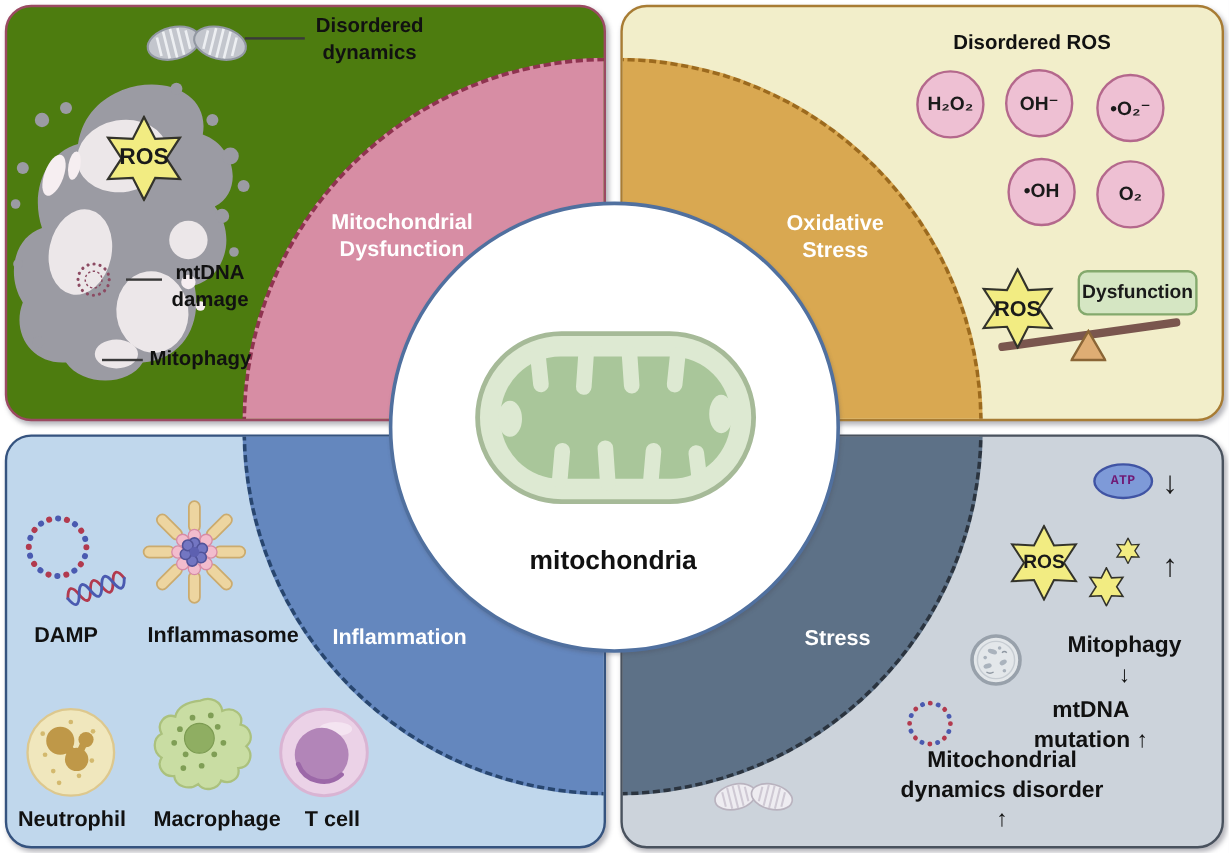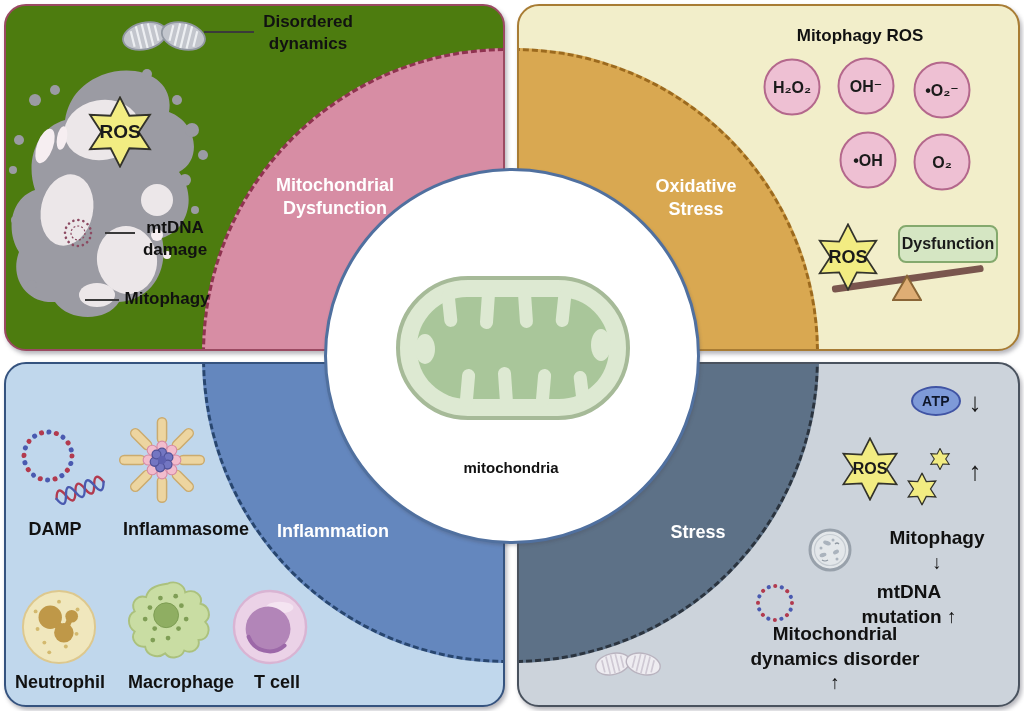--- a/index.html
+++ b/index.html
@@ -45,29 +45,29 @@
            display:flex;align-items:center;justify-content:center;font-size:16px;font-weight:bold;}
 
   .antiox{width:100px;height:38px;background:#d5e6c3;border:2px solid #84a96d;border-radius:8px;
           display:flex;align-items:center;justify-content:center;font-size:16px;font-weight:bold;}
 
   .plank{position:absolute;left:313px;top:280px;width:153px;height:7px;background:#7a564e;
          border-radius:3px;transform:rotate(-8deg);transform-origin:left center;}
 
   .atp{width:50px;height:30px;background:#7e9ad8;border:2.5px solid #4054a4;border-radius:50%;
        display:flex;align-items:center;justify-content:center;}
-  .atp span{font-size:14px;font-weight:bold;color:#0f172a;letter-spacing:.3px;}
+  .atp span{font-size:11px;font-weight:bold;color:#701a75;letter-spacing:.3px;font-family:Liberation Mono, monospace;}
 
   .arrow{font-size:26px;color:#1a1a1a;line-height:1;}
 
   
   .center-circle{position:absolute;left:324px;top:168px;width:376px;height:376px;border-radius:50%;
                  background:#ffffff;border:3px solid #50709f;z-index:10;
                  box-shadow:1px 2px 3px rgba(70,70,85,.25);}
-  .center-label{font-size:15px;font-weight:bold;color:#111;}
+  .center-label{font-size:22px;font-weight:bold;color:#111;}
 
   svg{display:block;}
 </style>
 </head>
 <body>
 
 <div class="canvas">
 
   <section class="quad quad-tl">
     <div class="arc arc-tl"></div>
@@ -127,21 +127,21 @@
     <div class="connector" style="left:79px;top:293px;width:34px"></div>
     <div class="c blabel" style="left:161px;top:293px">Mitophagy</div>
 
     <div class="c qlabel" style="left:329px;top:190px">Mitochondrial
 Dysfunction</div>
   </section>
 
   <section class="quad quad-tr">
     <div class="arc arc-tr"></div>
 
-    <div class="c blabel" style="left:341px;top:30px">Mitophagy ROS</div>
+    <div class="c blabel" style="left:341px;top:30px">Disordered ROS</div>
 
     <div class="c species" style="left:273px;top:81px">H₂O₂</div>
     <div class="c species" style="left:347px;top:80px">OH⁻</div>
     <div class="c species" style="left:423px;top:84px">•O₂⁻</div>
     <div class="c species" style="left:349px;top:154px">•OH</div>
     <div class="c species" style="left:423px;top:156px">O₂</div>
 
     <div class="plank"></div>
     <svg class="c" style="left:388px;top:282px;width:30px;height:28px" viewBox="0 0 30 28">
       <polygon points="15,2 29,26 1,26" fill="#dead74" stroke="#8a6536" stroke-width="2"></polygon>

